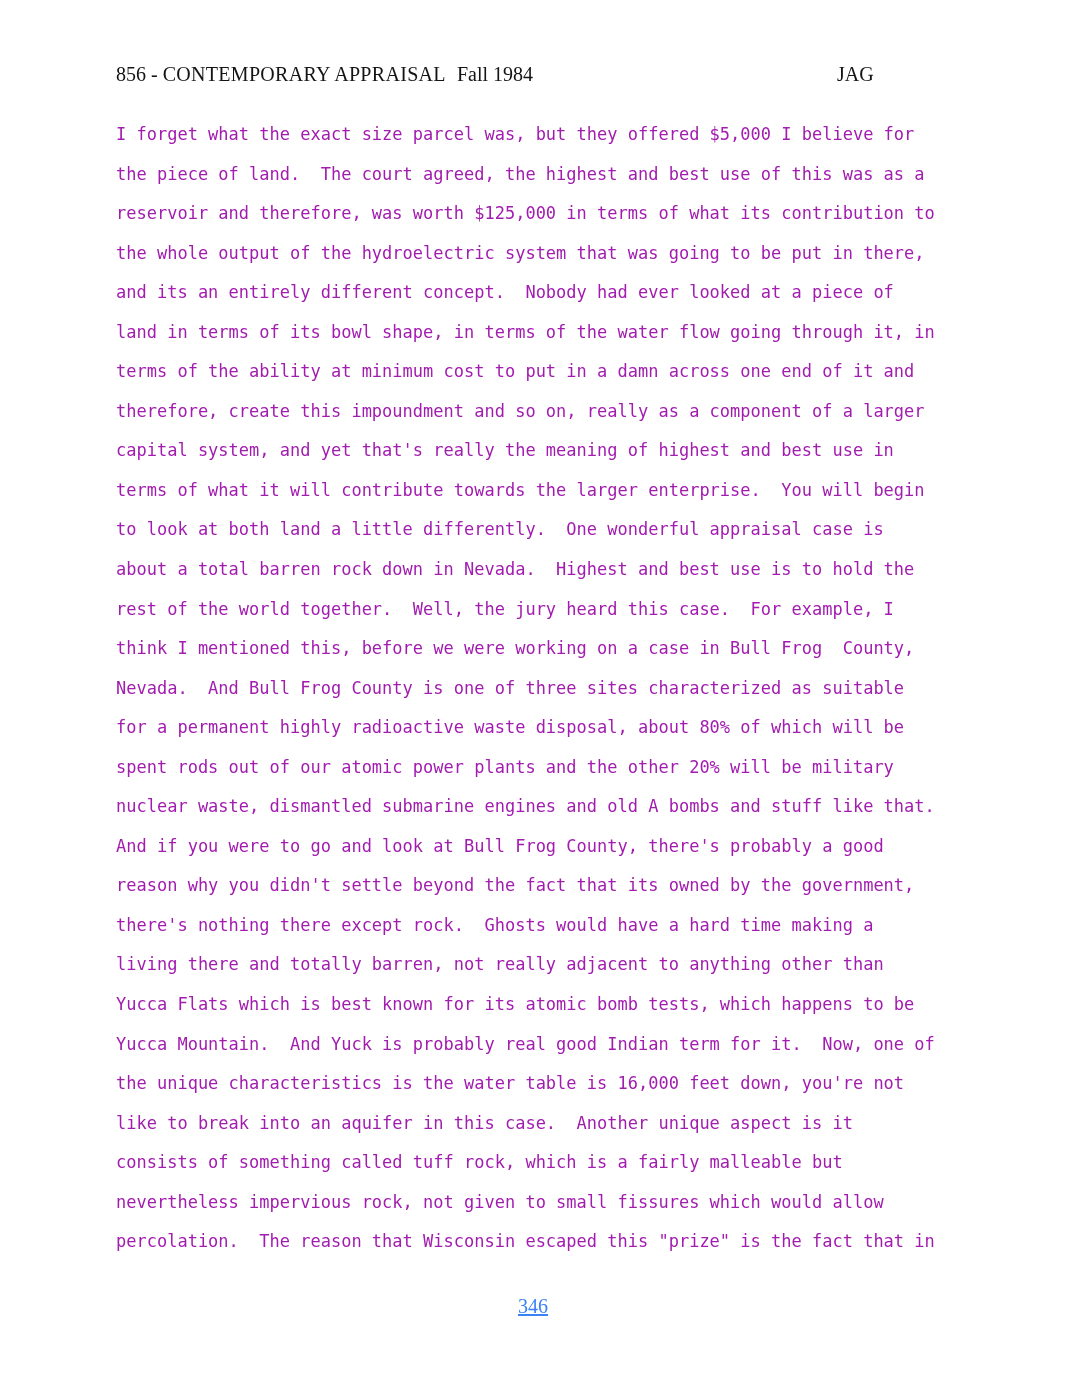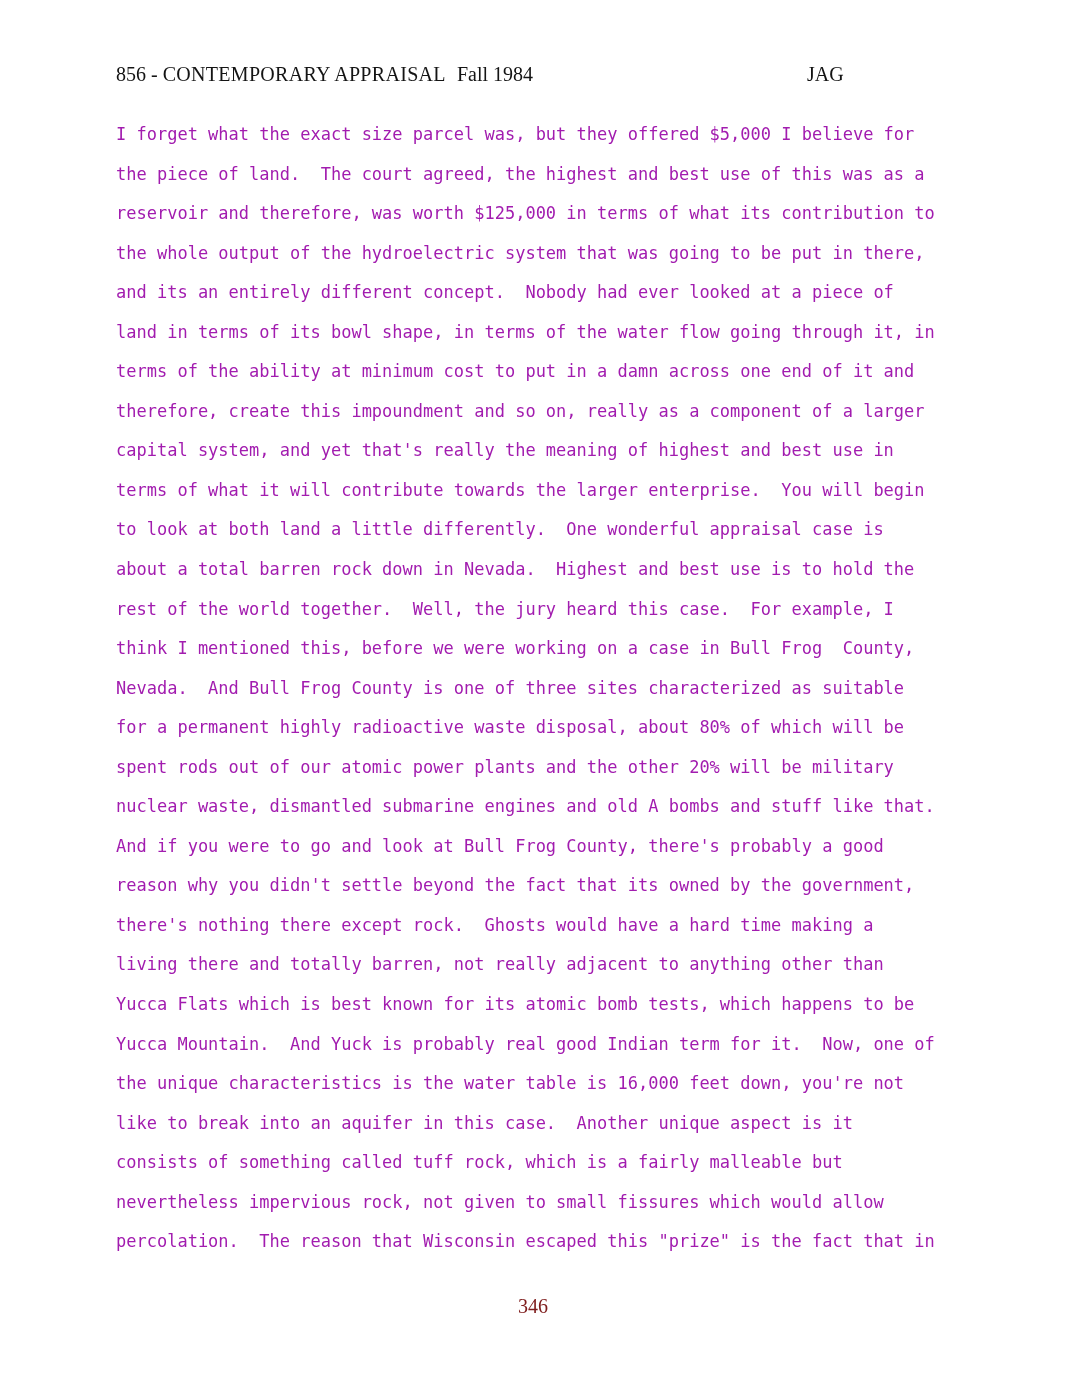--- a/index.html
+++ b/index.html
@@ -41,21 +41,21 @@
     letter-spacing: 0.3px;
   }
   .header .term {
     position: absolute;
     left: 457px;
     top: 0;
     white-space: nowrap;
   }
   .header .initials {
     position: absolute;
-    left: 807px;
+    left: 837px;
     top: 0;
     white-space: nowrap;
   }
   .body-text {
     position: absolute;
     top: 115px;
     left: 116px;
     width: 840px;
     font-family: "DejaVu Sans Mono", monospace;
     font-size: 17px;
@@ -64,21 +64,22 @@
     white-space: pre;
     letter-spacing: 0;
   }
   .footer {
     position: absolute;
     top: 1295px;
     left: 0;
     width: 100%;
     text-align: center;
     font-size: 20px;
-    color: #7f1d1d;
+    color: #3b82f6;
+    text-decoration: underline;
   }
 </style>
 </head>
 <body>
 
 <div class="page">
 
   <div class="header">
     <span class="course"><span class="num">856 - </span><span class="title">CONTEMPORARY APPRAISAL</span></span>
     <span class="term">Fall 1984</span>

